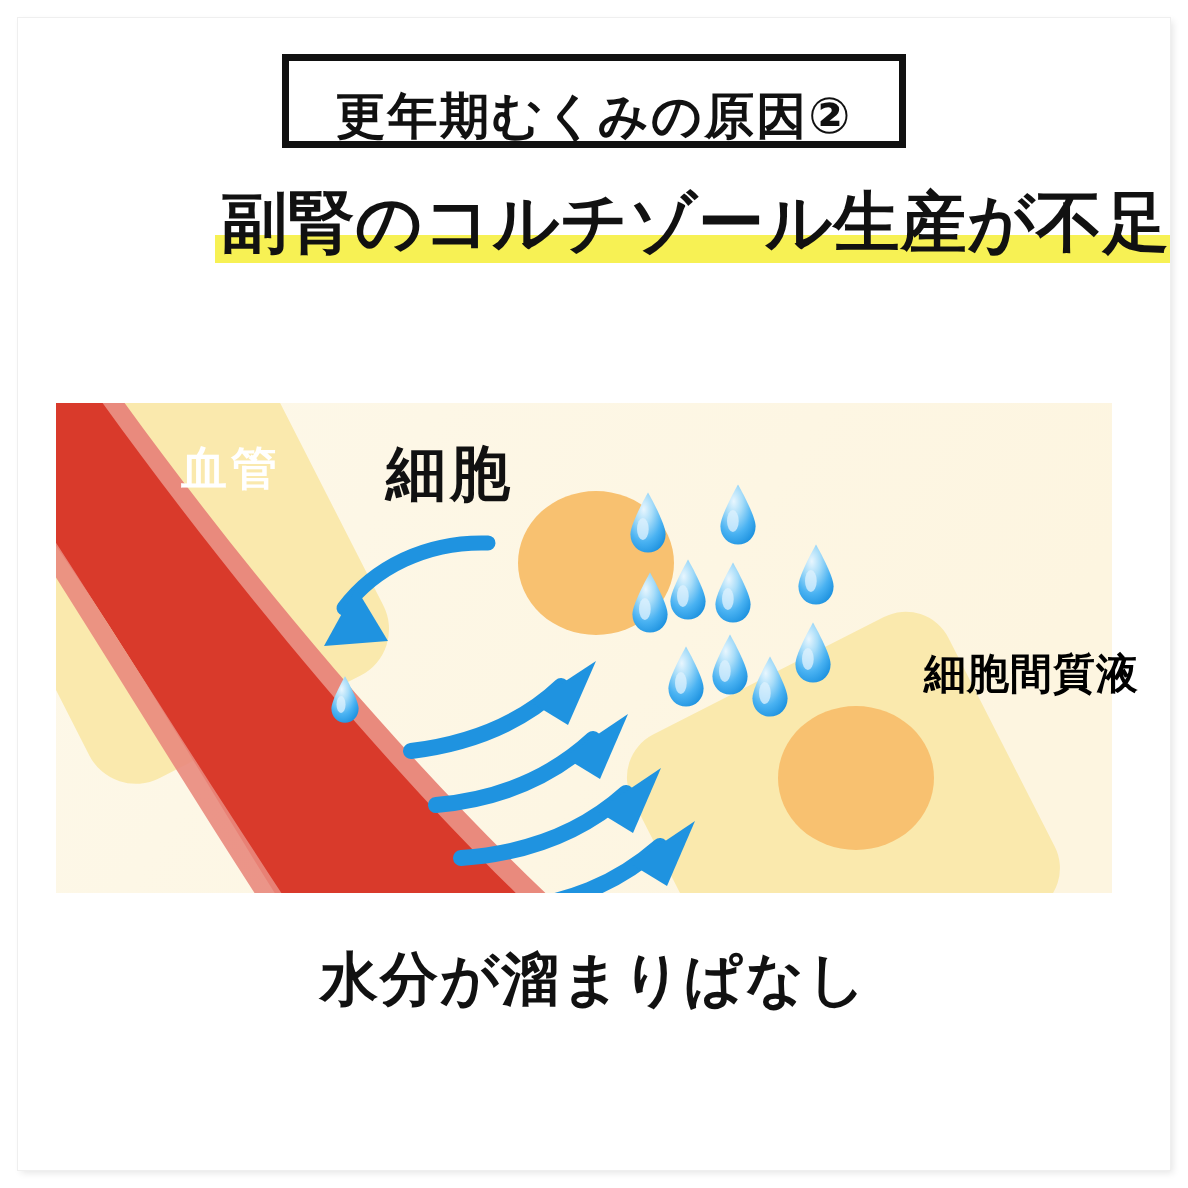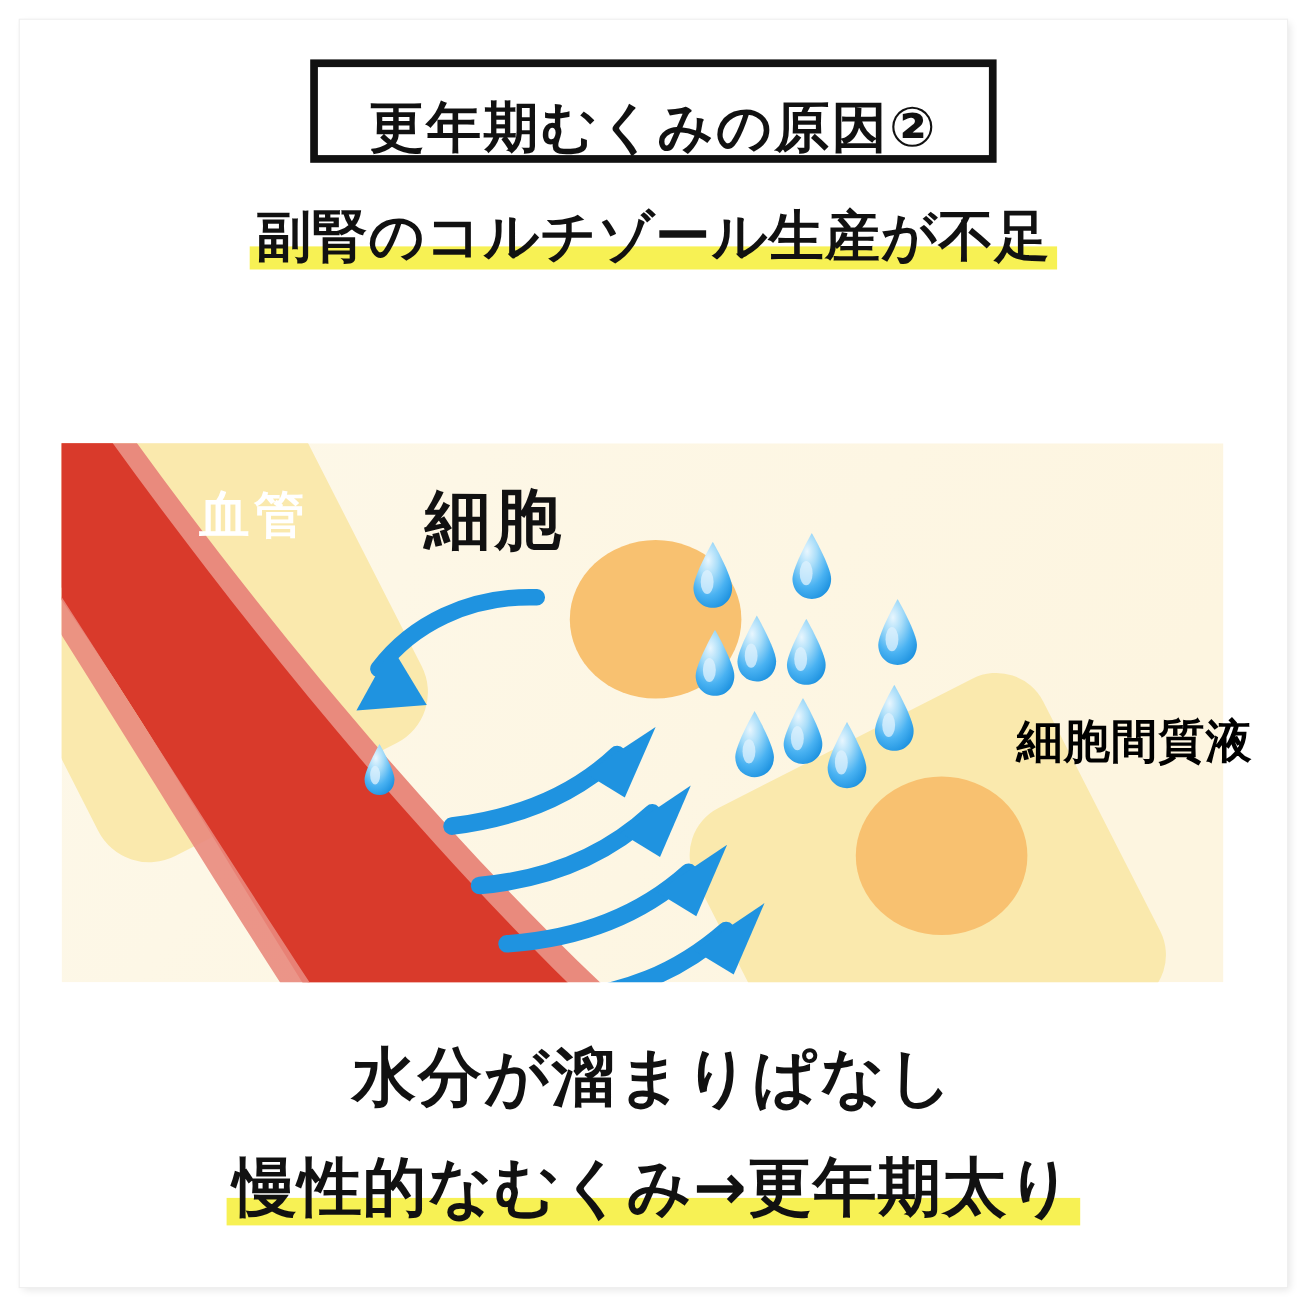--- a/index.html
+++ b/index.html
@@ -67,21 +67,21 @@
   .headline.mark .hl-txt::before {
     content: "";
     position: absolute;
     left: -6px;
     right: -6px;
     bottom: -0.10em;
     height: 0.42em;
     background: #f7f154;
     z-index: -1;
   }
-  #headline-1 { top: 172px;  font-size: 50px; letter-spacing: 1px; }
+  #headline-1 { top: 172px;  font-size: 66px; letter-spacing: 1px; text-align: right; }
   #headline-2 { top: 282px;  font-size: 58px; letter-spacing: 2px; }
   #footline-1 { top: 932px;  font-size: 58px; letter-spacing: 2px; }
   #footline-2 { top: 1032px; font-size: 58px; letter-spacing: 1px; }
 
   
   #diagram {
     position: absolute;
     left: 38px;
     top: 385px;
     width: 1076px;
@@ -213,17 +213,14 @@
     </svg>
 
     <div class="dlabel" id="label-vessel">血管</div>
     <div class="dlabel" id="label-cell">細胞</div>
     <div class="dlabel" id="label-interstitial">細胞間質液</div>
   </div>
 
   <div class="headline" id="footline-1">
     <span class="hl-txt">水分が溜まりぱなし</span>
   </div>
-  <div class="headline mark" id="footline-2">
-    <span class="hl-txt">慢性的なむくみ→更年期太り</span>
-  </div>
 
 </div>
 
 </body></html>

